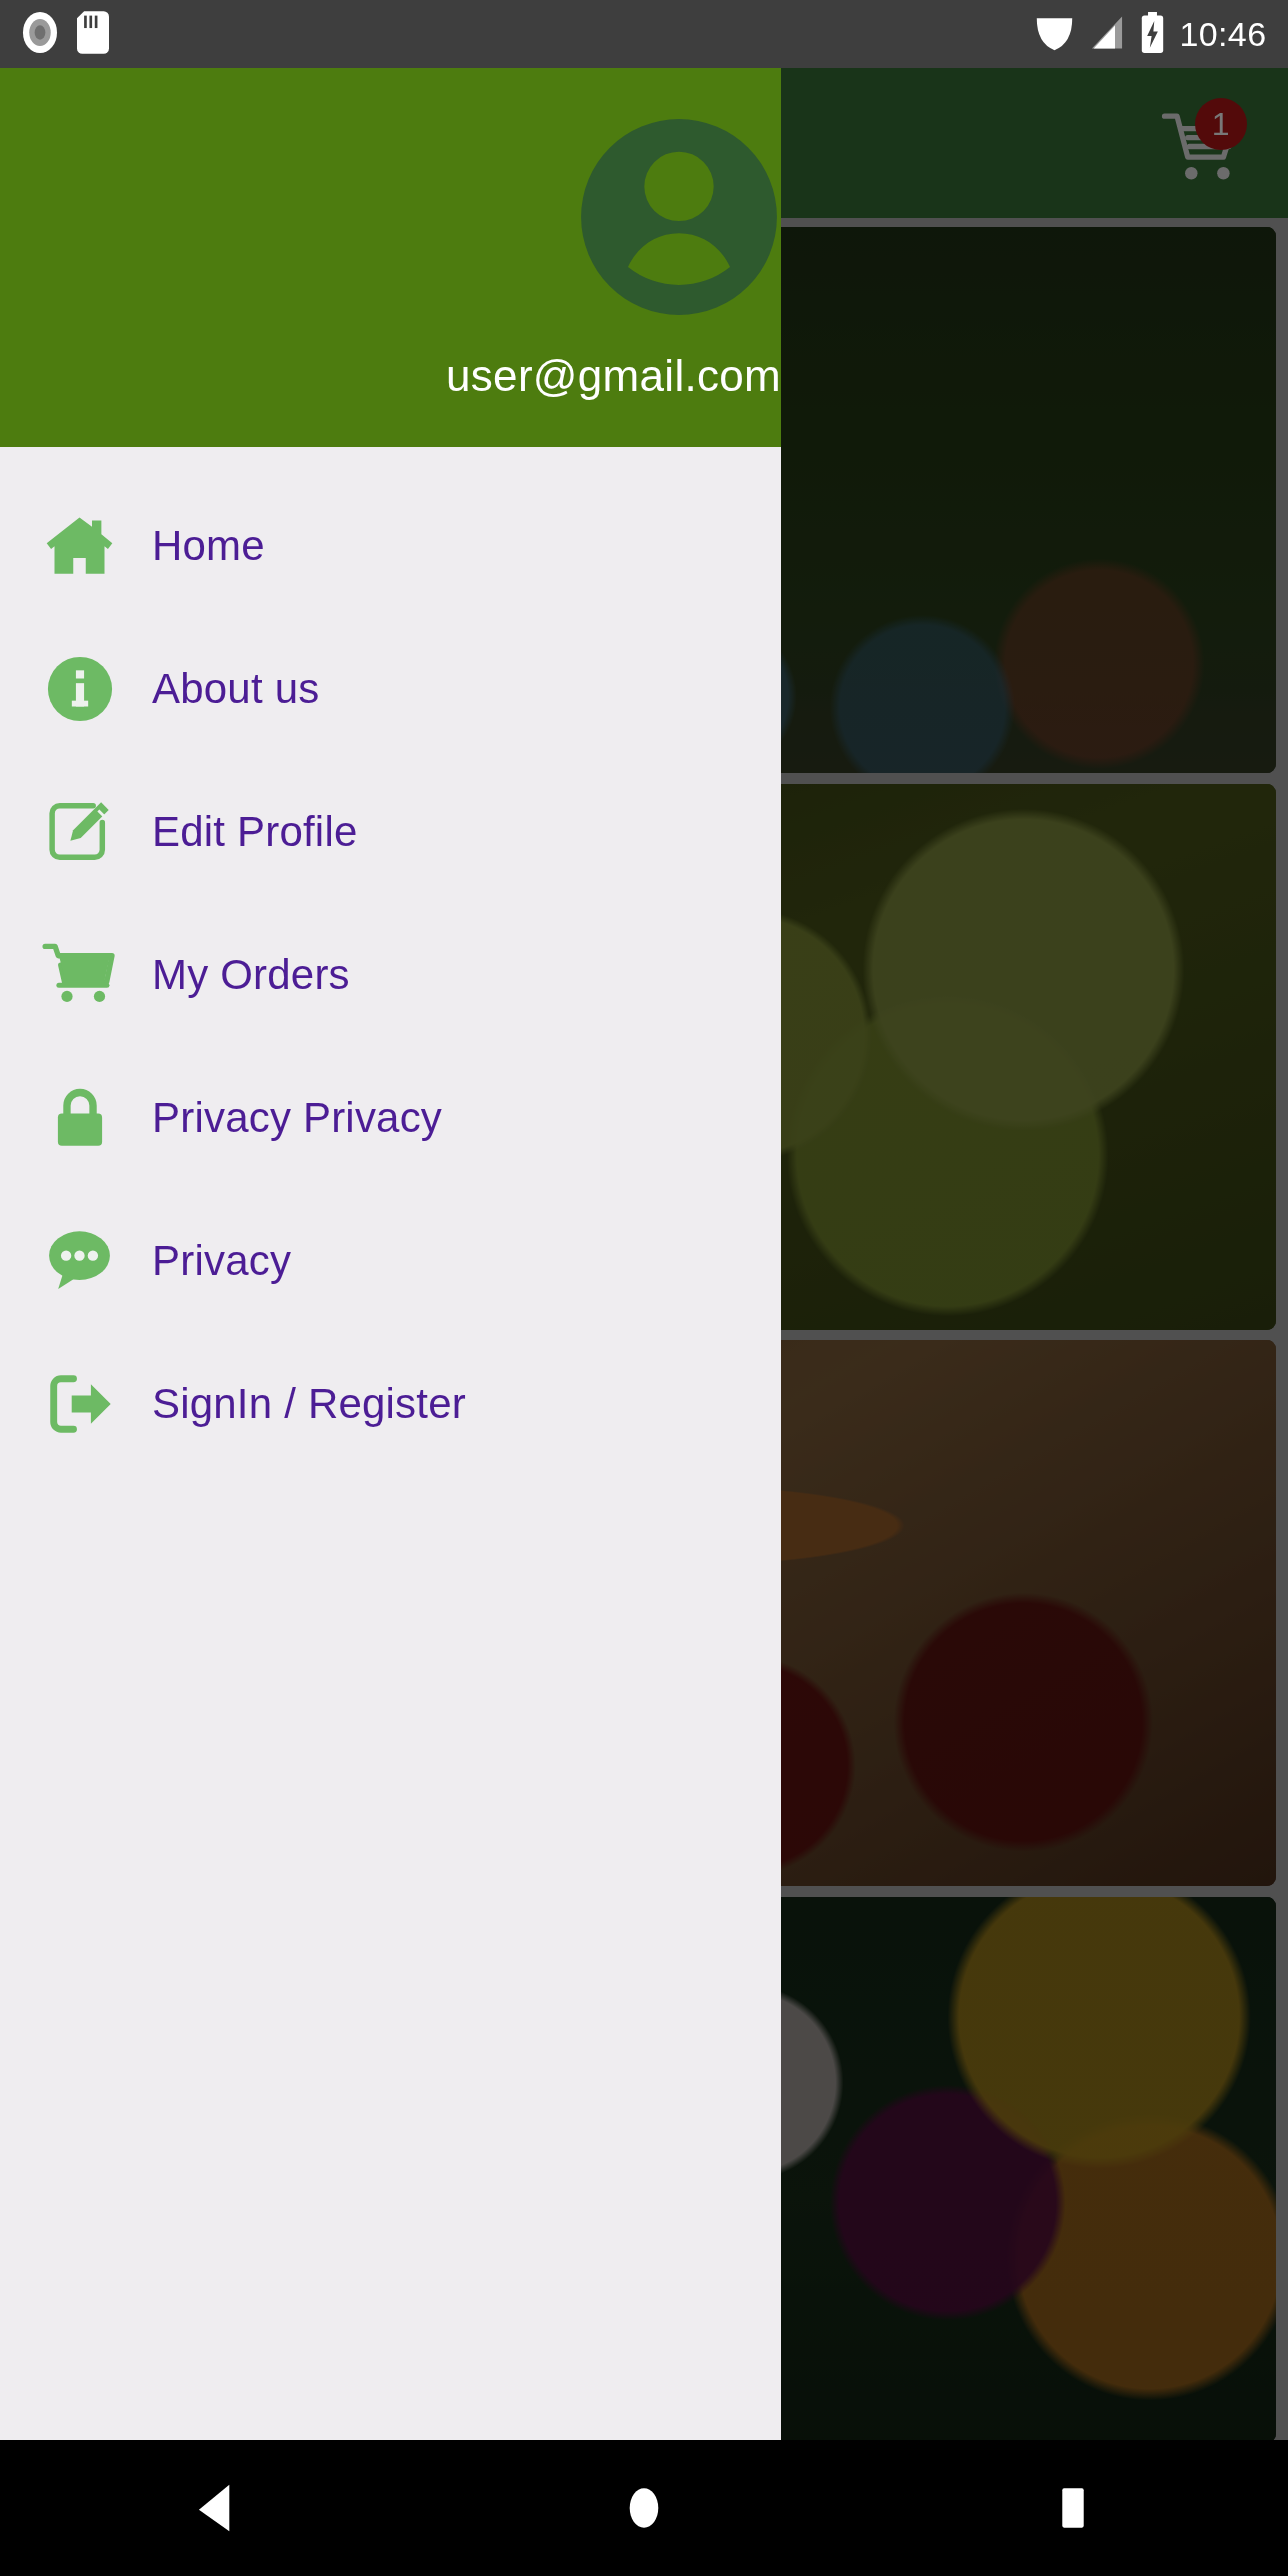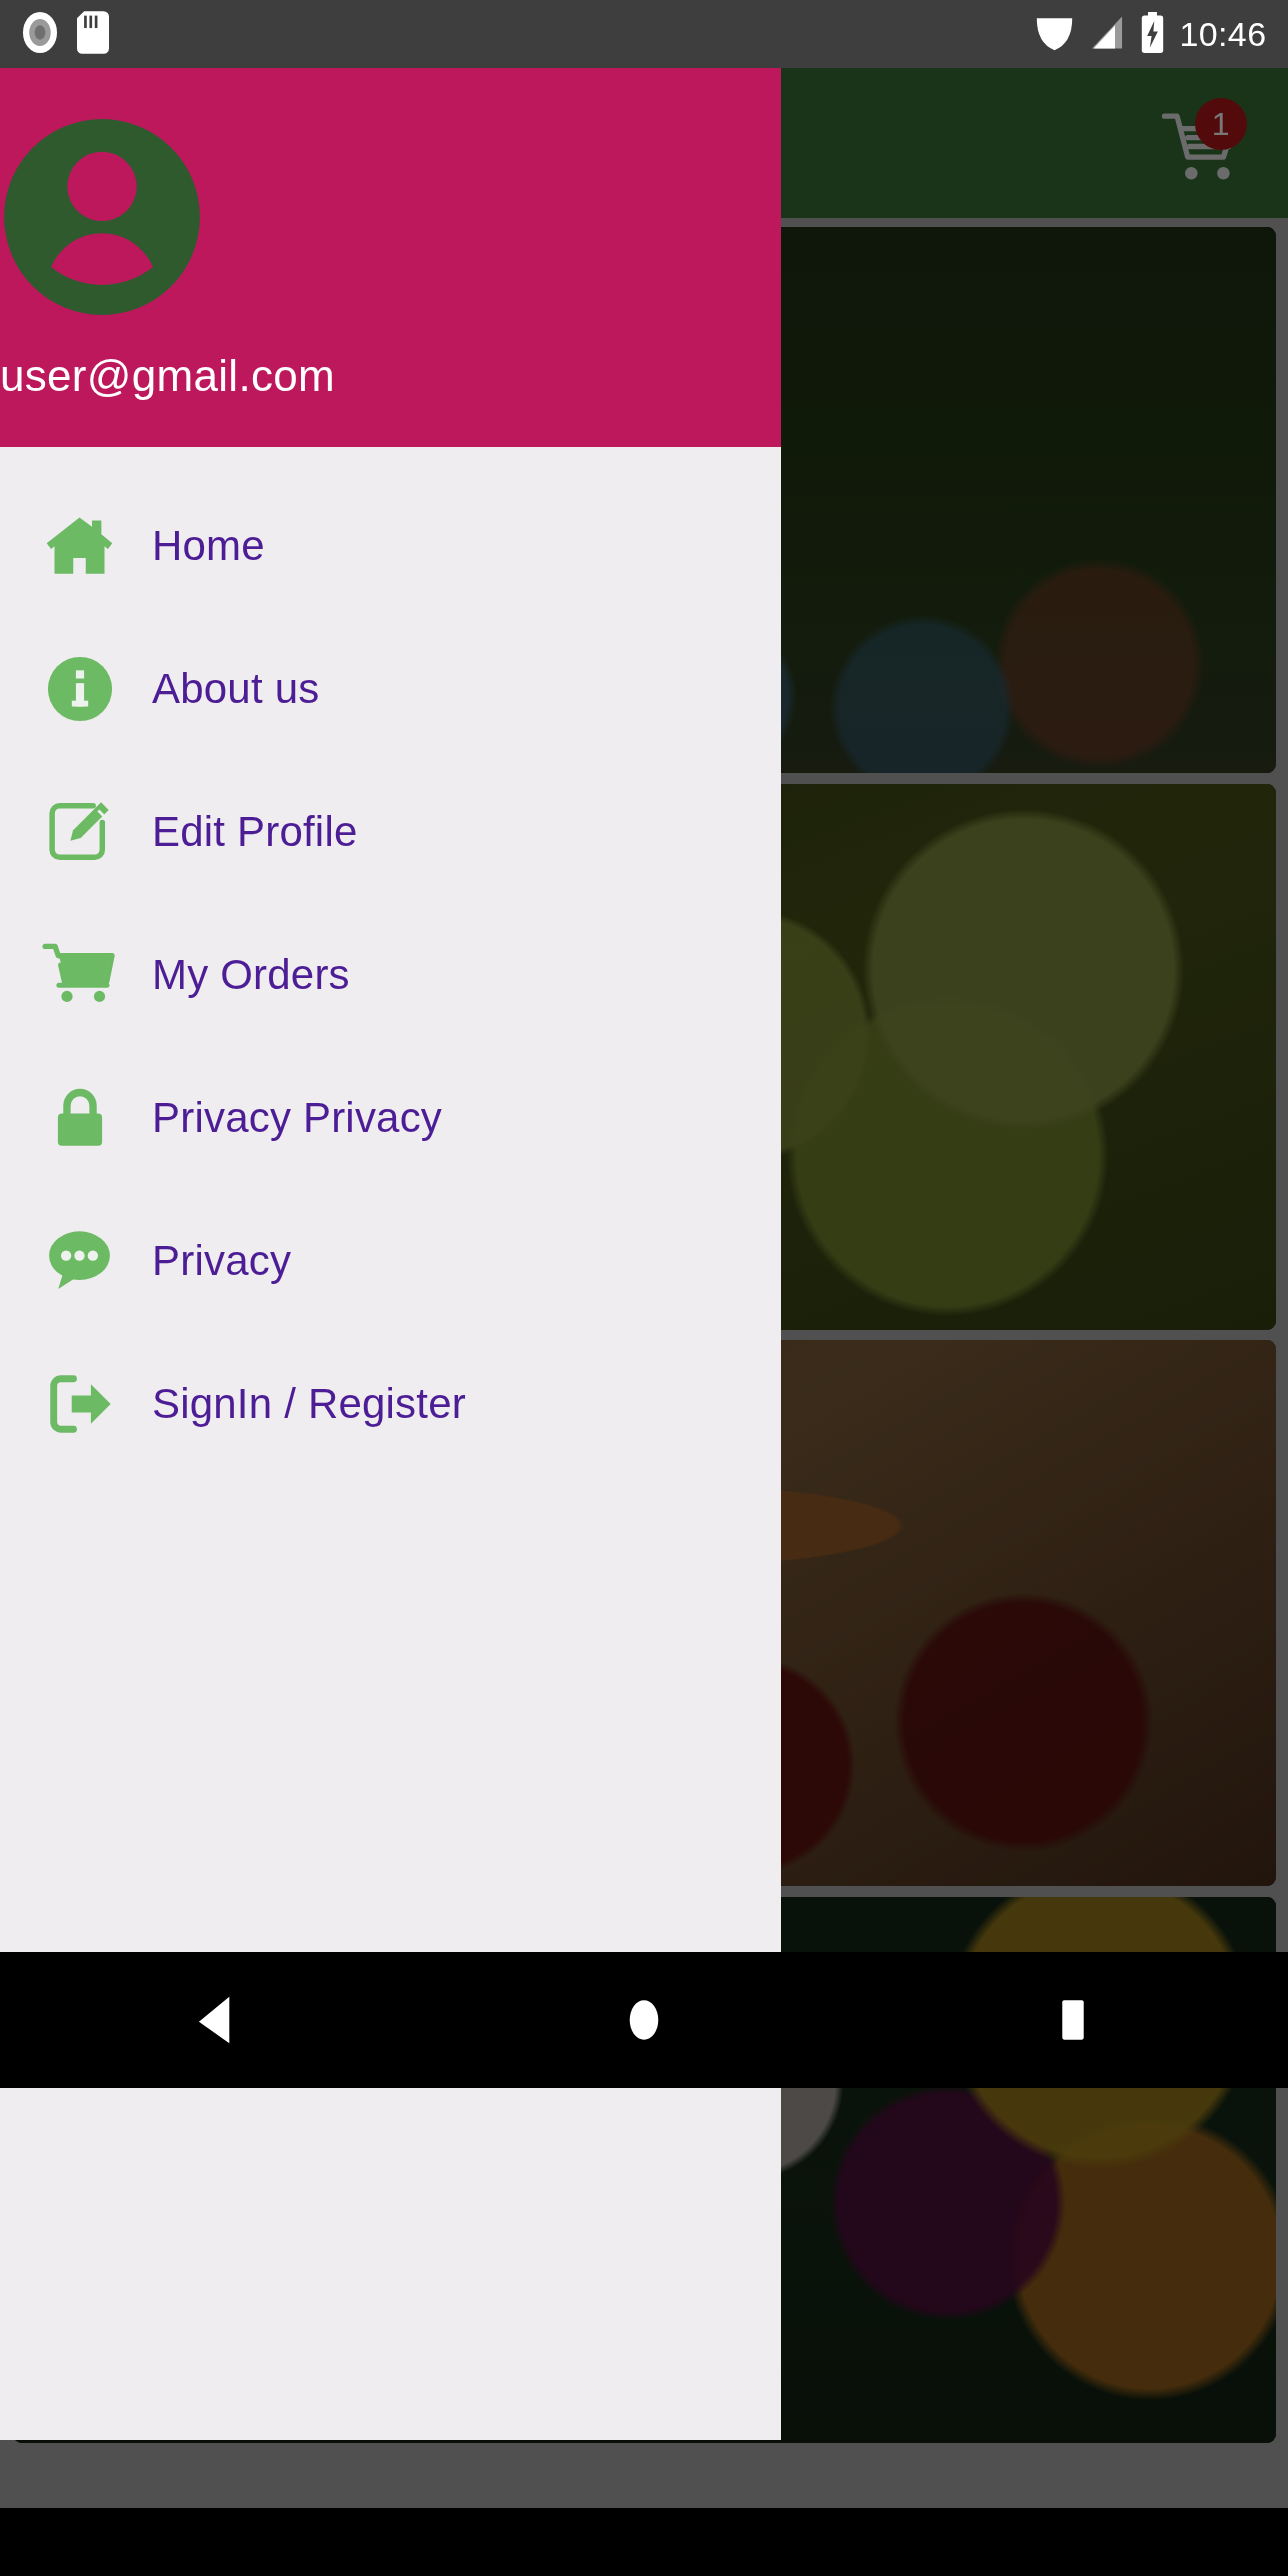--- a/index.html
+++ b/index.html
@@ -2,21 +2,21 @@
 <html style="font-size:14.3px"><head>
 <meta charset="utf-8">
 <style>
   * { margin:0; padding:0; box-sizing:border-box; }
   html, body {
     width:1288px; height:2576px;
     background:#000;
     font-family:"Liberation Sans", sans-serif;
     overflow:hidden;
   }
-  #screen { position:relative; width:1288px; height:2088px; background:#7a7a7a;padding-left:40px; }
+  #screen { position:relative; width:1288px; height:2576px; background:#7a7a7a;padding-left:40px; }
 
   
   .statusbar {
     position:absolute; left:0; top:0; width:1288px; height:68px;
     background:#3e3e3e; display:flex; align-items:center;
     padding:0 21.5px; z-index:50;
   }
   .sb-left { display:flex; align-items:center; gap:19.7px; }
   .sb-right { margin-left:auto; display:flex; align-items:center; gap:14.3px; }
   .sb-clock { color:#fff; font-size:34px; letter-spacing:0.4px; }
@@ -98,22 +98,22 @@
   
   .scrim { position:absolute; left:0; top:68px; width:1288px; height:2440px;
            background:rgba(0,0,0,0.42); z-index:60; }
 
   
   .drawer {
     position:absolute; left:0; top:68px; width:781px; height:2372px;
     background:#efedf0; z-index:70; display:flex; flex-direction:column;
   }
   .drawer-header {
-    height:379px; background:#be185d;
-    display:flex; flex-direction:column; align-items:flex-start; justify-content:center;
+    height:379px; background:#4d7c0f;
+    display:flex; flex-direction:column; align-items:flex-end; justify-content:center;
     flex:none;
   }
   .avatar { width:204px; height:204px; }
   .drawer-email {
     margin-top:32px; color:#ffffff; font-size:44px; letter-spacing:0.3px;
   }
   .menu { padding-top:27px; }
   .menu-item {
     display:flex; align-items:center; height:143px; padding-left:32px;
   }

